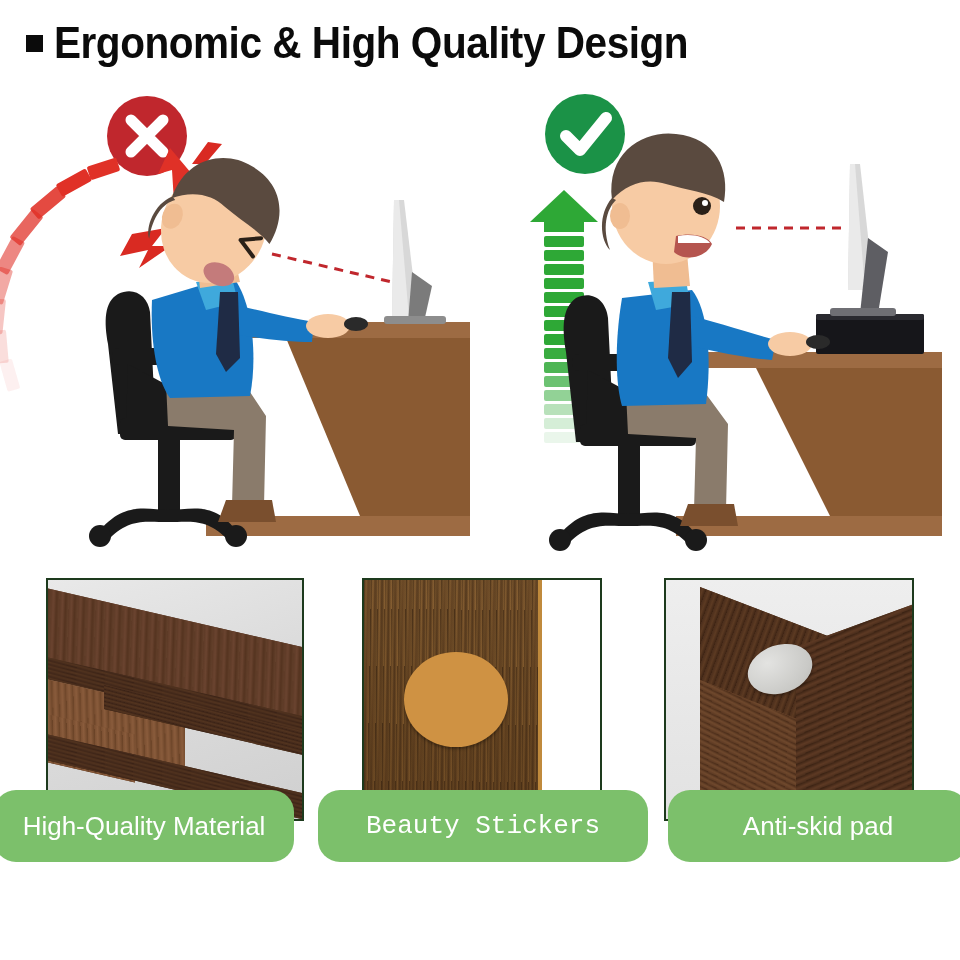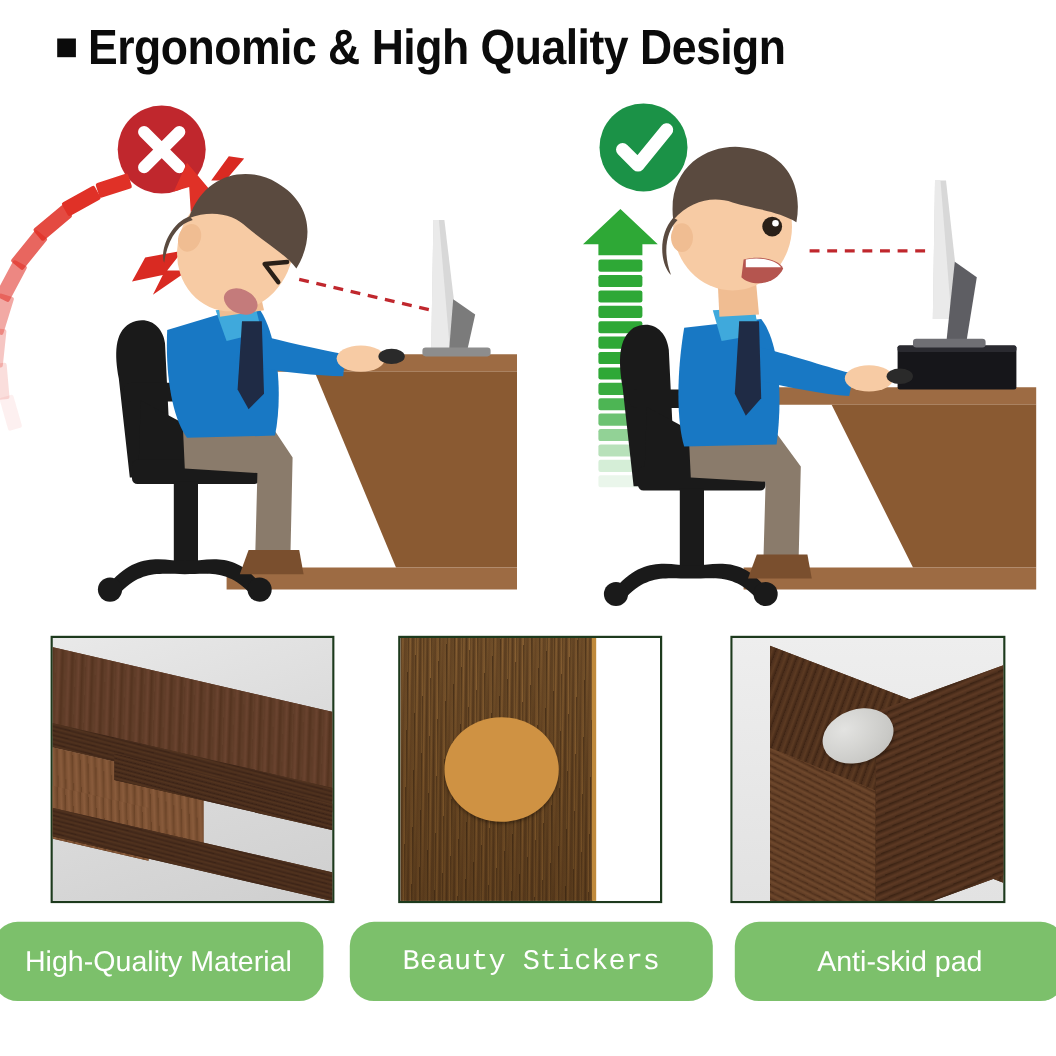--- a/index.html
+++ b/index.html
@@ -2,21 +2,21 @@
 <html><head>
 <meta charset="utf-8">
 <style>
   html,body{margin:0;padding:0;background:#ffffff;}
   body{width:960px;height:960px;overflow:hidden;
        font-family:"Liberation Sans","DejaVu Sans",sans-serif;}
   .page{position:relative;width:960px;height:960px;background:#fff;}
 
   
   .header{position:absolute;left:0;top:12px;width:960px;height:62px;
-          display:flex;align-items:center;padding-left:52px;box-sizing:border-box;}
+          display:flex;align-items:center;padding-left:26px;box-sizing:border-box;}
   .bullet{width:17px;height:17px;background:#0b0b0b;margin-right:11px;flex:0 0 auto;}
   .title{font-size:45px;font-weight:bold;color:#0b0b0b;letter-spacing:-0.5px;
          font-family:"Liberation Sans Narrow","Liberation Sans",sans-serif;
          transform:scaleX(0.9);transform-origin:left center;white-space:nowrap;}
 
   
   .scenes{position:absolute;left:0;top:86px;width:960px;height:480px;}
   .scene{position:absolute;top:0;width:480px;height:480px;}
   .scene-bad{left:0;}
   .scene-good{left:480px;}
@@ -72,21 +72,21 @@
       transform:skewY(22deg);transform-origin:left top;}
   .p3side{position:absolute;left:53%;top:28%;width:60%;height:80%;
       background:repeating-linear-gradient(-4deg,#4b2e1c 0px,#5e3a24 3px,#3a2213 7px),
                  linear-gradient(200deg,#5e3a23,#331e10);
       transform:skewY(-20deg);transform-origin:left top;}
   .feltpad{position:absolute;left:33%;top:27%;width:27%;height:20%;border-radius:50%;
       background:radial-gradient(ellipse at 35% 30%,#e3e3e1,#c9c9c6 70%,#b6b6b2 100%);
       transform:rotate(-19deg);box-shadow:0 2px 3px rgba(0,0,0,.3);}
 
   
-  .pills{position:absolute;left:0;top:838px;width:960px;height:72px;}
+  .pills{position:absolute;left:0;top:790px;width:960px;height:72px;}
   .pill{position:absolute;top:0;height:72px;background:#7cc06b;border-radius:22px;
         display:flex;align-items:center;justify-content:center;
         color:#ffffff;font-size:26px;white-space:nowrap;
         font-family:"Liberation Sans Narrow","Liberation Sans",sans-serif;}
   .pl1{left:-6px;width:300px;}
   .pl2{left:318px;width:330px;font-family:Liberation Mono, monospace;}
   .pl3{left:668px;width:300px;}
 </style>
 </head>
 <body>

